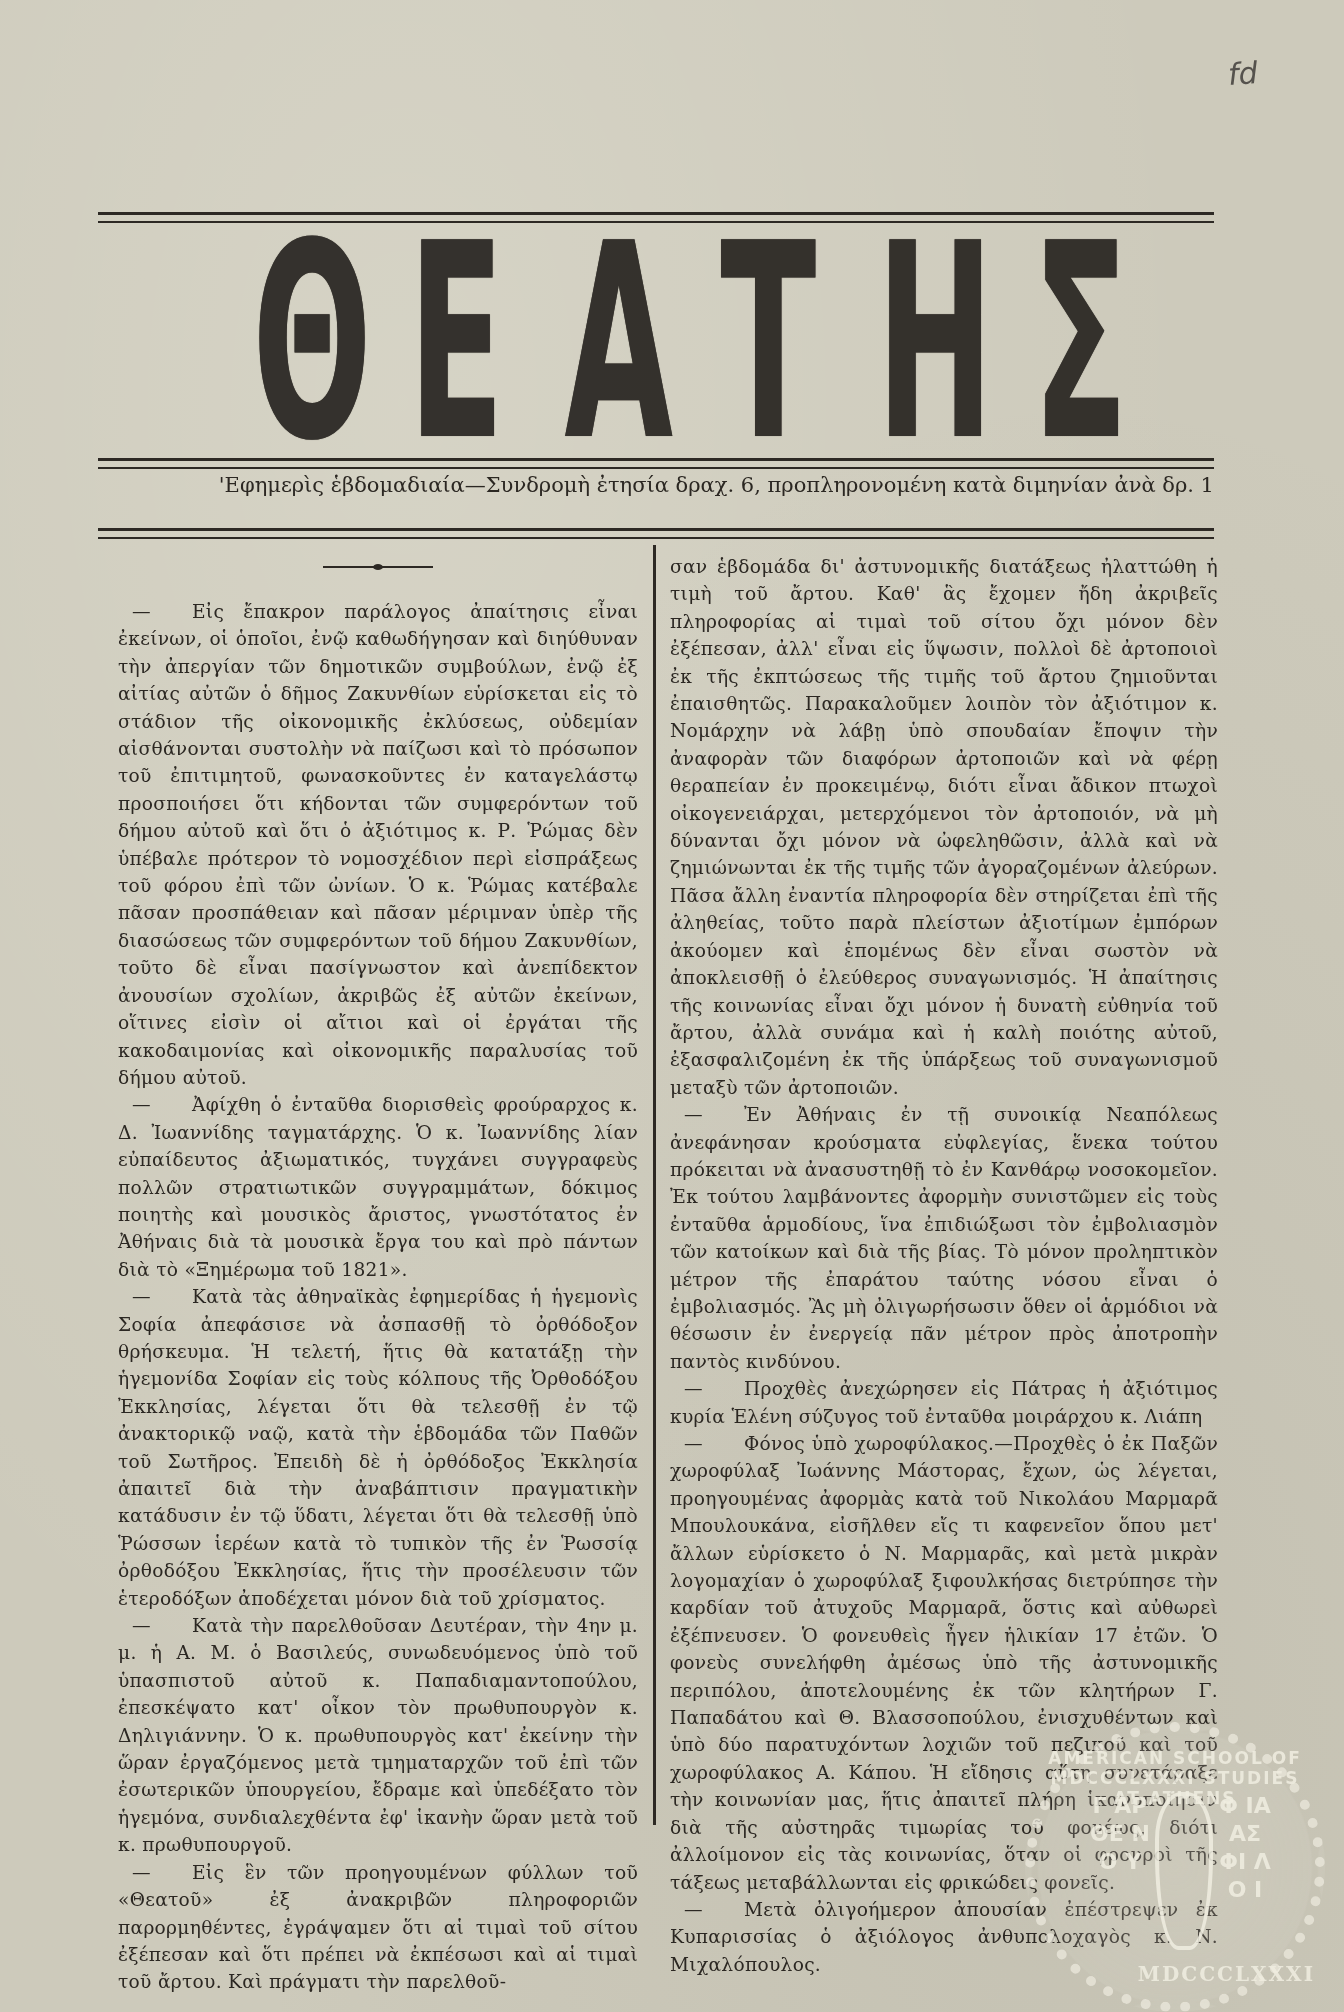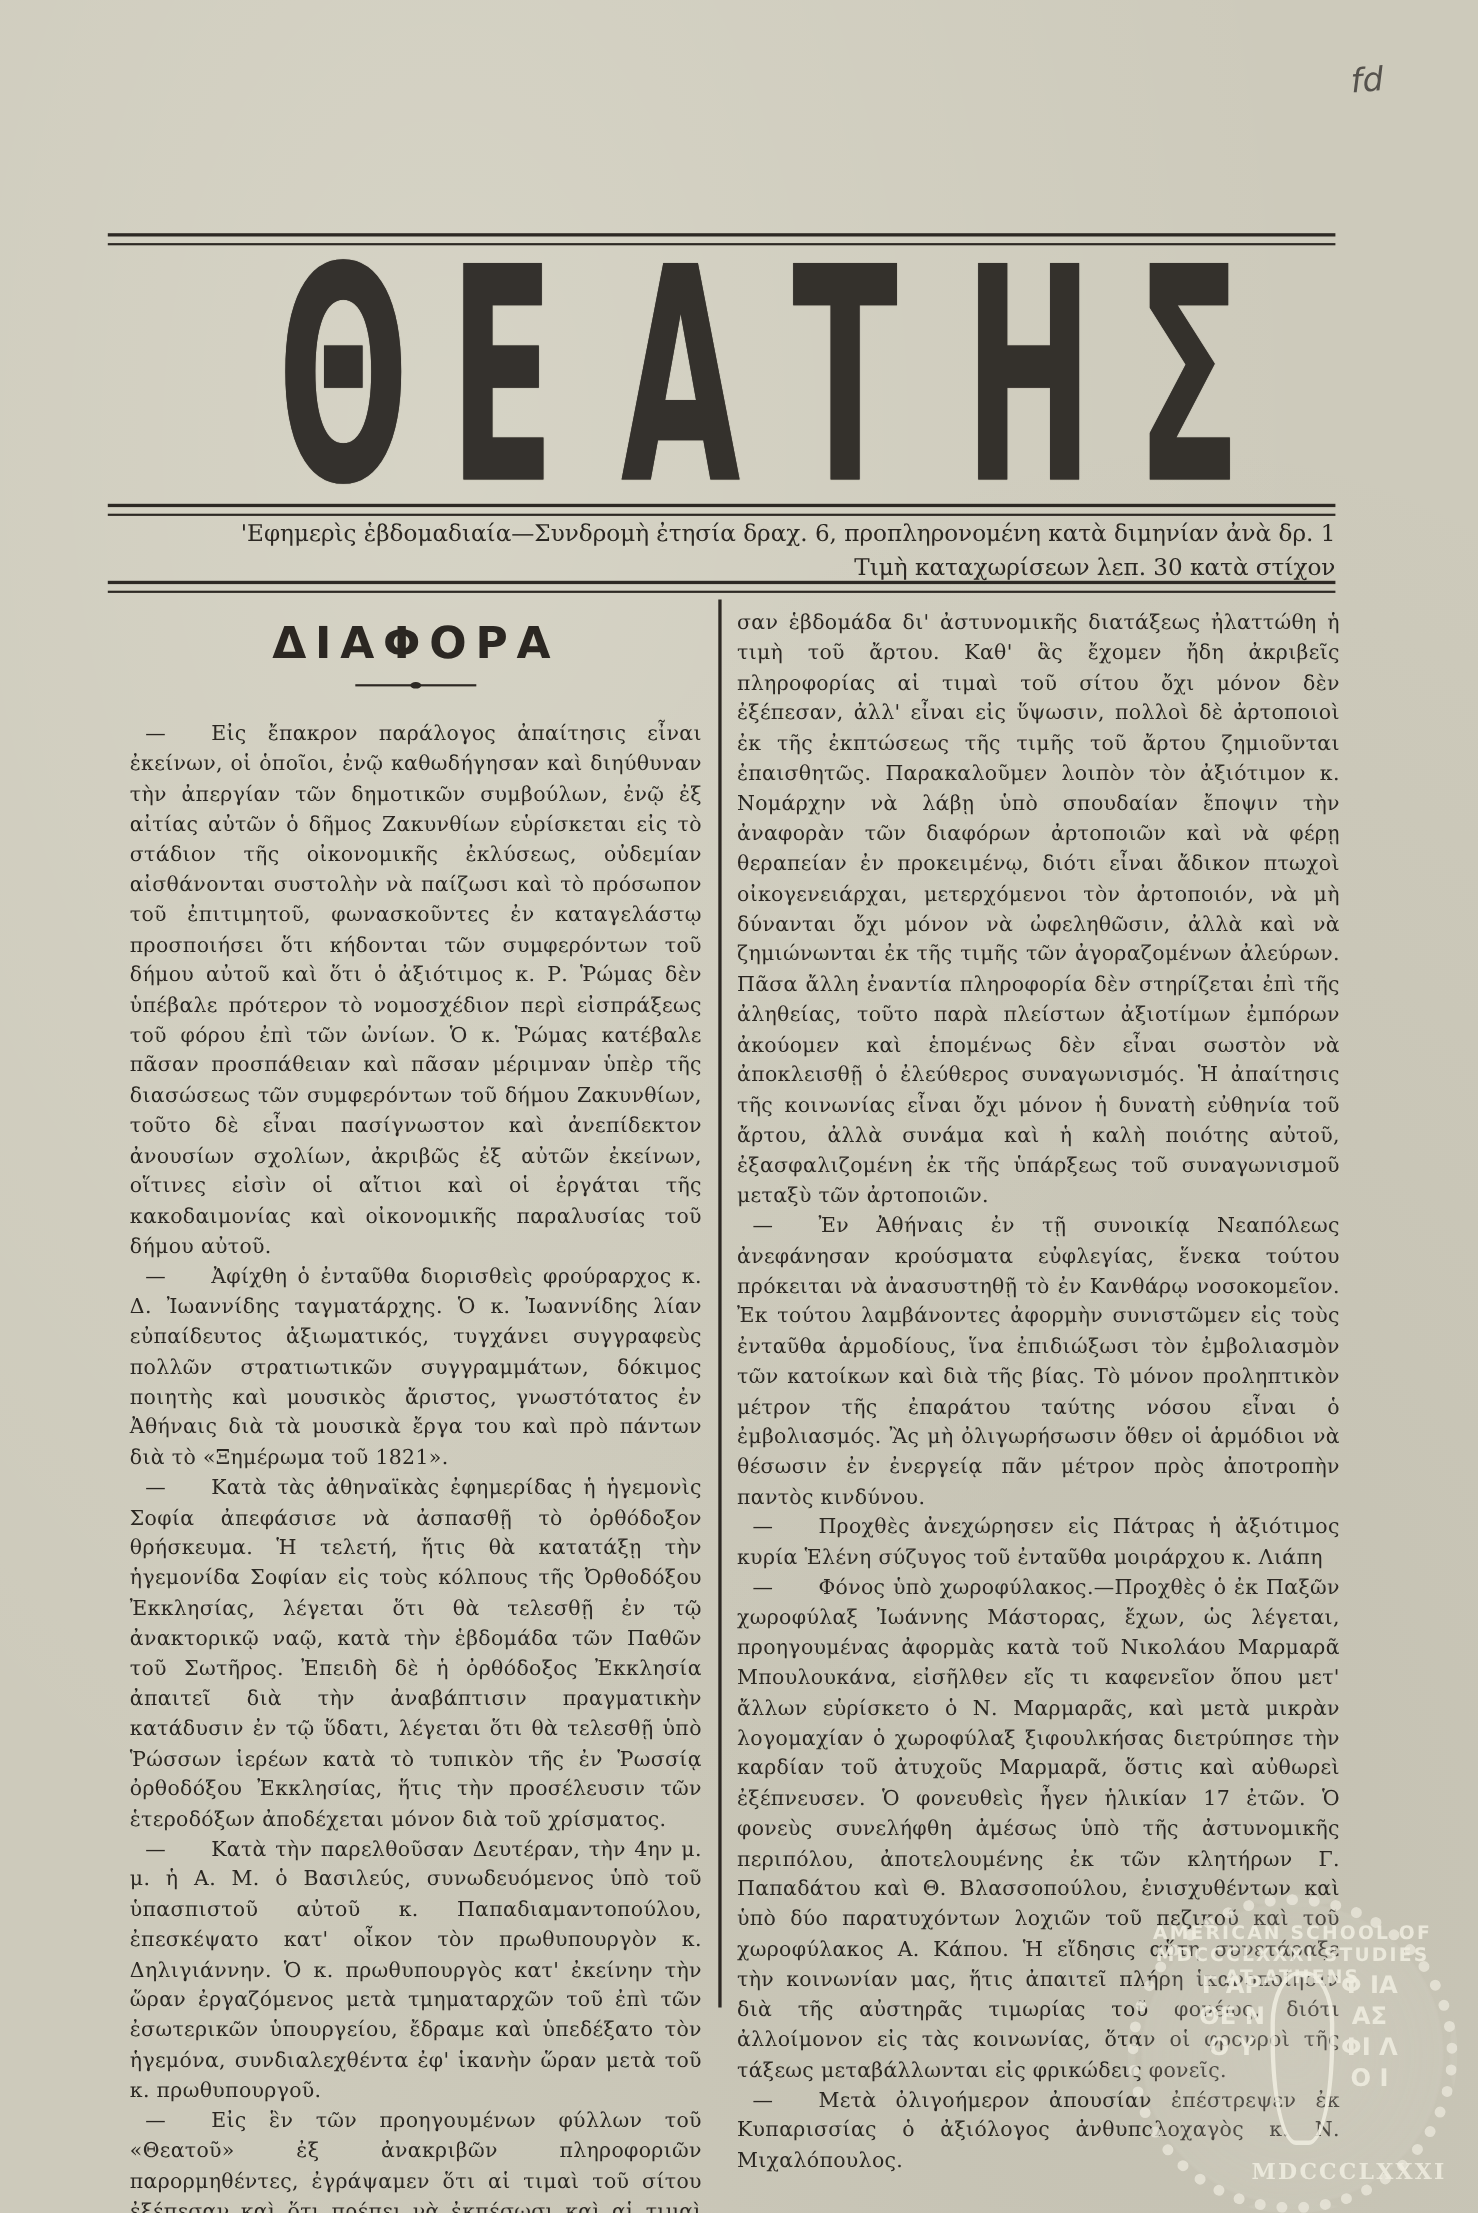--- a/index.html
+++ b/index.html
@@ -124,29 +124,27 @@
     <span class="glyph">Α</span>
     <span class="glyph">Τ</span>
     <span class="glyph">Η</span>
     <span class="glyph">Σ</span>
   </div>
 
   <div class="rule-double rule-mast"></div>
 
   <div class="subtitle">
     <div>'Εφημερὶς ἑβδομαδιαία—Συνδρομὴ ἐτησία δραχ. 6, προπληρονομένη κατὰ διμηνίαν ἀνὰ δρ. 1</div>
-    <div>Τιμὴ καταχωρίσεων λεπ. 30 κατὰ στίχον</div>
   </div>
 
   <div class="rule-double rule-sub"></div>
 
   <div class="col-divider"></div>
 
   <div class="column col-left">
-    <div class="section-title">ΔΙΑΦΟΡΑ</div>
     <span class="ornament"></span>
 
     <p class="para"><span class="dash">—</span><span>Εἰς ἔπακρον παράλογος ἀπαίτησις εἶναι ἐκείνων, οἱ ὁποῖοι, ἐνῷ καθωδήγησαν καὶ διηύθυναν τὴν ἀπεργίαν τῶν δημοτικῶν συμβούλων, ἐνῷ ἐξ αἰτίας αὐτῶν ὁ δῆμος Ζακυνθίων εὑρίσκεται εἰς τὸ στάδιον τῆς οἰκονομικῆς ἐκλύσεως, οὐδεμίαν αἰσθάνονται συστολὴν νὰ παίζωσι καὶ τὸ πρόσωπον τοῦ ἐπιτιμητοῦ, φωνασκοῦντες ἐν καταγελάστῳ προσποιήσει ὅτι κήδονται τῶν συμφερόντων τοῦ δήμου αὐτοῦ καὶ ὅτι ὁ ἀξιότιμος κ. Ρ. Ῥώμας δὲν ὑπέβαλε πρότερον τὸ νομοσχέδιον περὶ εἰσπράξεως τοῦ φόρου ἐπὶ τῶν ὠνίων. Ὁ κ. Ῥώμας κατέβαλε πᾶσαν προσπάθειαν καὶ πᾶσαν μέριμναν ὑπὲρ τῆς διασώσεως τῶν συμφερόντων τοῦ δήμου Ζακυνθίων, τοῦτο δὲ εἶναι πασίγνωστον καὶ ἀνεπίδεκτον ἀνουσίων σχολίων, ἀκριβῶς ἐξ αὐτῶν ἐκείνων, οἵτινες εἰσὶν οἱ αἴτιοι καὶ οἱ ἐργάται τῆς κακοδαιμονίας καὶ οἰκονομικῆς παραλυσίας τοῦ δήμου αὐτοῦ.</span></p>
     <p class="para"><span class="dash">—</span><span>Ἀφίχθη ὁ ἐνταῦθα διορισθεὶς φρούραρχος κ. Δ. Ἰωαννίδης ταγματάρχης. Ὁ κ. Ἰωαννίδης λίαν εὐπαίδευτος ἀξιωματικός, τυγχάνει συγγραφεὺς πολλῶν στρατιωτικῶν συγγραμμάτων, δόκιμος ποιητὴς καὶ μουσικὸς ἄριστος, γνωστότατος ἐν Ἀθήναις διὰ τὰ μουσικὰ ἔργα του καὶ πρὸ πάντων διὰ τὸ «Ξημέρωμα τοῦ 1821».</span></p>
     <p class="para"><span class="dash">—</span><span>Κατὰ τὰς ἀθηναϊκὰς ἐφημερίδας ἡ ἡγεμονὶς Σοφία ἀπεφάσισε νὰ ἀσπασθῇ τὸ ὀρθόδοξον θρήσκευμα. Ἡ τελετή, ἥτις θὰ κατατάξῃ τὴν ἡγεμονίδα Σοφίαν εἰς τοὺς κόλπους τῆς Ὀρθοδόξου Ἐκκλησίας, λέγεται ὅτι θὰ τελεσθῇ ἐν τῷ ἀνακτορικῷ ναῷ, κατὰ τὴν ἑβδομάδα τῶν Παθῶν τοῦ Σωτῆρος. Ἐπειδὴ δὲ ἡ ὀρθόδοξος Ἐκκλησία ἀπαιτεῖ διὰ τὴν ἀναβάπτισιν πραγματικὴν κατάδυσιν ἐν τῷ ὕδατι, λέγεται ὅτι θὰ τελεσθῇ ὑπὸ Ῥώσσων ἱερέων κατὰ τὸ τυπικὸν τῆς ἐν Ῥωσσίᾳ ὀρθοδόξου Ἐκκλησίας, ἥτις τὴν προσέλευσιν τῶν ἑτεροδόξων ἀποδέχεται μόνον διὰ τοῦ χρίσματος.</span></p>
     <p class="para"><span class="dash">—</span><span>Κατὰ τὴν παρελθοῦσαν Δευτέραν, τὴν 4ην μ. μ. ἡ Α. Μ. ὁ Βασιλεύς, συνωδευόμενος ὑπὸ τοῦ ὑπασπιστοῦ αὐτοῦ κ. Παπαδιαμαντοπούλου, ἐπεσκέψατο κατ' οἶκον τὸν πρωθυπουργὸν κ. Δηλιγιάννην. Ὁ κ. πρωθυπουργὸς κατ' ἐκείνην τὴν ὥραν ἐργαζόμενος μετὰ τμηματαρχῶν τοῦ ἐπὶ τῶν ἐσωτερικῶν ὑπουργείου, ἔδραμε καὶ ὑπεδέξατο τὸν ἡγεμόνα, συνδιαλεχθέντα ἐφ' ἱκανὴν ὥραν μετὰ τοῦ κ. πρωθυπουργοῦ.</span></p>
     <p class="para"><span class="dash">—</span><span>Εἰς ἓν τῶν προηγουμένων φύλλων τοῦ «Θεατοῦ» ἐξ ἀνακριβῶν πληροφοριῶν παρορμηθέντες, ἐγράψαμεν ὅτι αἱ τιμαὶ τοῦ σίτου ἐξέπεσαν καὶ ὅτι πρέπει νὰ ἐκπέσωσι καὶ αἱ τιμαὶ τοῦ ἄρτου. Καὶ πράγματι τὴν παρελθοῦ-</span></p>
   </div>
 
   <div class="column col-right">

